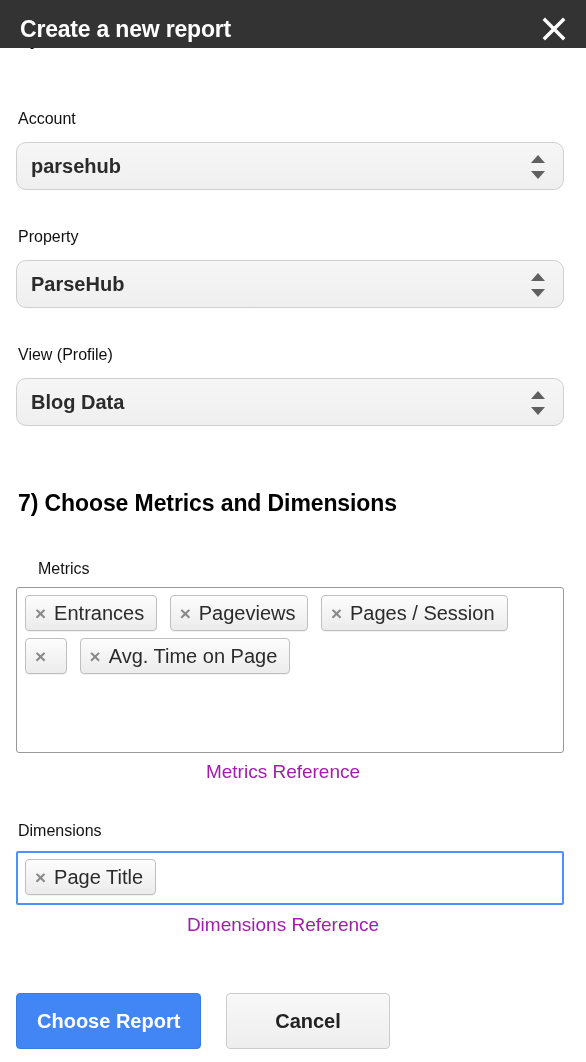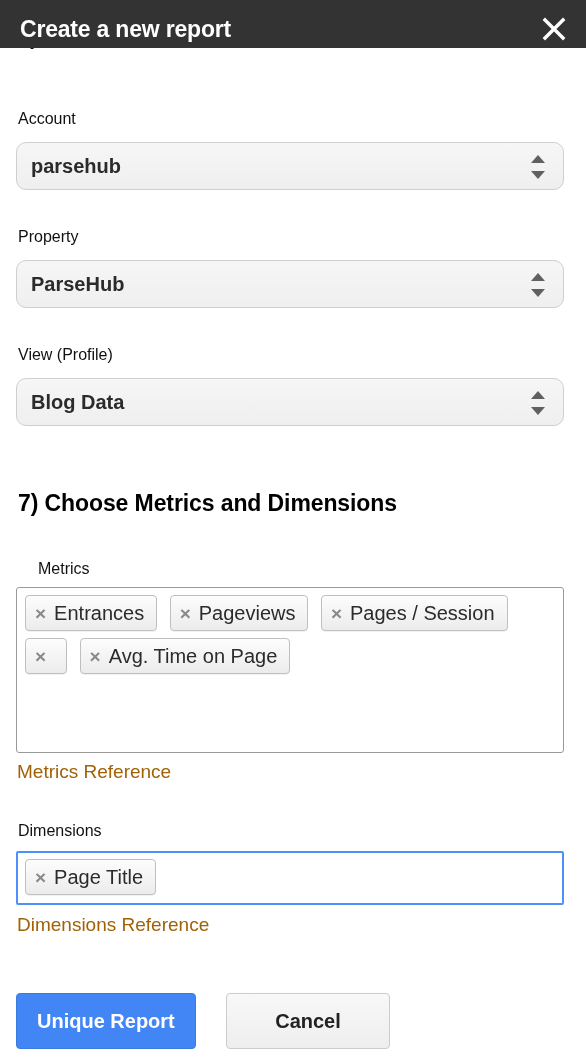--- a/index.html
+++ b/index.html
@@ -167,27 +167,26 @@
   }
   .chip-label {
     font-size: 20px;
     color: #2b2b2b;
     white-space: nowrap;
     line-height: 1;
   }
 
   .ref-link {
     display: block;
-    text-align: left;
+    text-align: center;
     font-size: 19px;
-    color: #a16207;
+    color: #a21caf;
     text-decoration: none;
     cursor: pointer;
     white-space: nowrap;
-    padding-left: 17px;
   }
 
   
   .btn {
     box-sizing: border-box;
     height: 56px;
     border-radius: 4px;
     font-size: 20px;
     font-weight: bold;
     cursor: pointer;
@@ -286,16 +285,16 @@
 
   <div class="abs field-label" style="left:18px; top:760px;">Dimensions</div>
   <div class="abs tagbox focused" style="left:16px; top:793px; width:548px; height:54px;">
     <span class="chip">
       <span class="chip-x">×</span>
       <span class="chip-label">Page Title</span>
     </span>
   </div>
   <a class="abs ref-link" style="left:0; top:856px; width:566px;">Dimensions Reference</a>
 
-  <button class="btn btn-primary abs" style="left:16px; top:935px;">Unique Report</button>
+  <button class="btn btn-primary abs" style="left:16px; top:935px;">Choose Report</button>
   <button class="btn btn-secondary abs" style="left:226px; top:935px; width:164px;">Cancel</button>
 
 </div>
 
 </body></html>

